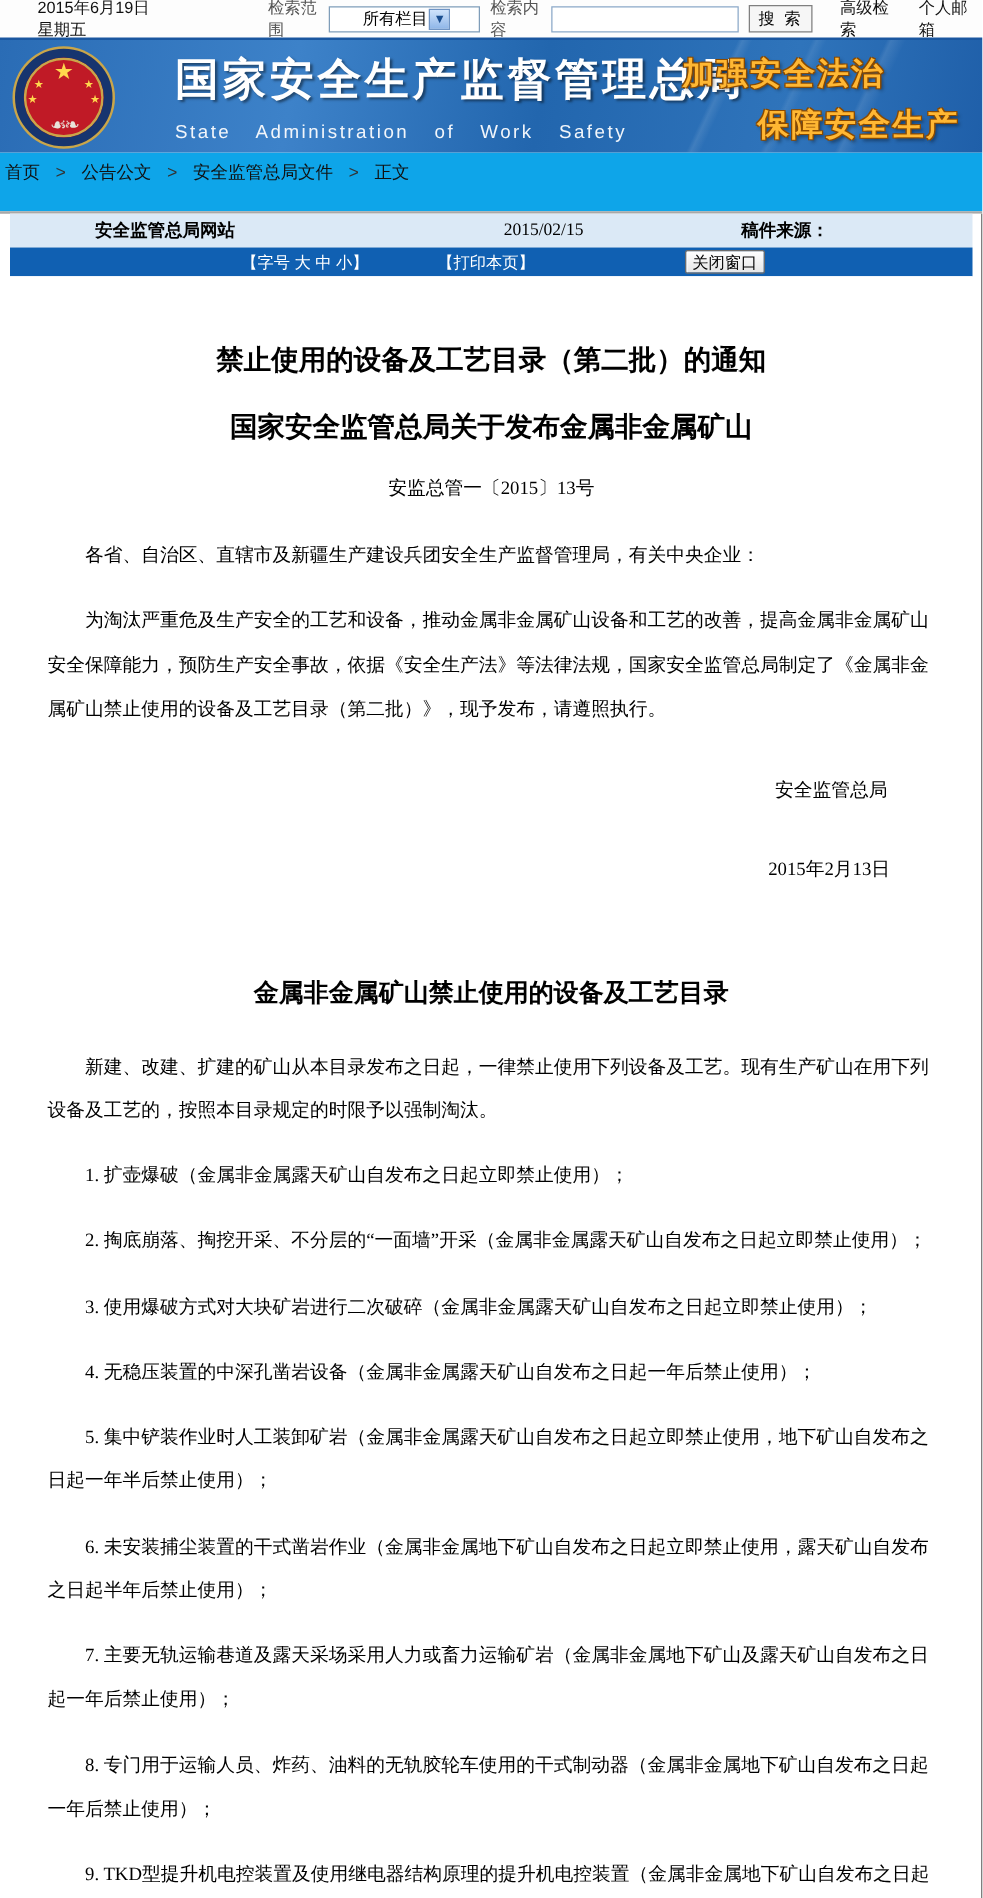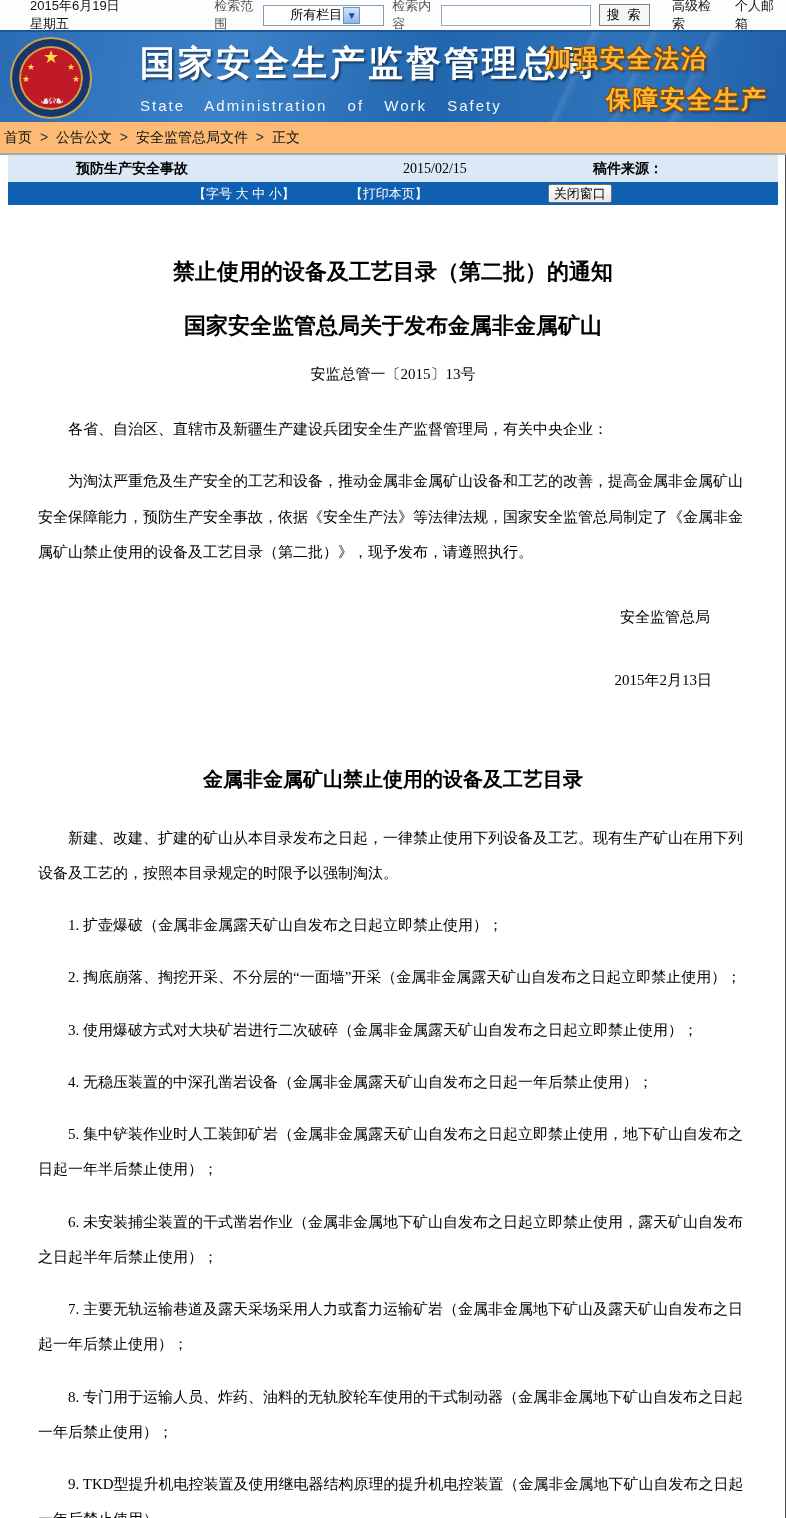--- a/index.html
+++ b/index.html
@@ -75,21 +75,21 @@
   .head-en { color: #f2f6fb; font-size: 15px; letter-spacing: 2px; margin-top: 10px; word-spacing: 14px; }
   .slogans { position: absolute; right: 18px; top: 10px; z-index: 2; text-align: left; }
   .slogan {
     font-size: 25px; font-weight: bold; color: #ffb733; letter-spacing: 2px;
     text-shadow: -1px -1px 0 #8a4a00, 1px -1px 0 #8a4a00, -1px 1px 0 #8a4a00, 1px 1px 0 #8a4a00, 2px 2px 3px rgba(0,0,0,0.45);
     font-family: "Liberation Serif", "DejaVu Serif", serif;
   }
   .slogan.second { margin-left: 60px; margin-top: 8px; }
 
   
-  .breadcrumb { padding: 7px 4px 6px 4px; font-size: 14px; color: #111; background: #fdba74; }
+  .breadcrumb { padding: 7px 4px 22px 4px; font-size: 14px; color: #111; background: #0ea5e9; font-family: Liberation Mono, monospace; }
   .breadcrumb .sep { margin: 0 4px; color: #333; }
   .breadcrumb .crumb { cursor: pointer; }
   .gray-rule { height: 2px; background: #a8a8a8; }
 
   
   .main-wrap { margin-left: 8px; border-right: 1px solid #555; padding-right: 7px; background: #fff; }
 
   .infobar {
     height: 27px; background: #dbe9f6;
     display: flex; align-items: center; font-size: 14px;
@@ -170,21 +170,21 @@
   <span class="sep">&gt;</span>
   <span class="crumb">安全监管总局文件</span>
   <span class="sep">&gt;</span>
   <span class="crumb">正文</span>
 </div>
 <div class="gray-rule"></div>
 
 <div class="main-wrap">
 
   <div class="infobar">
-    <span class="src">预防生产安全事故</span>
+    <span class="src">安全监管总局网站</span>
     <span class="idate">2015/02/15</span>
     <span class="origin">稿件来源：</span>
   </div>
 
   <div class="toolbar">
     <span class="fontsize">【字号 大 中 小】</span>
     <span class="printbtn">【打印本页】</span>
     <button class="win-btn">关闭窗口</button>
   </div>
 

